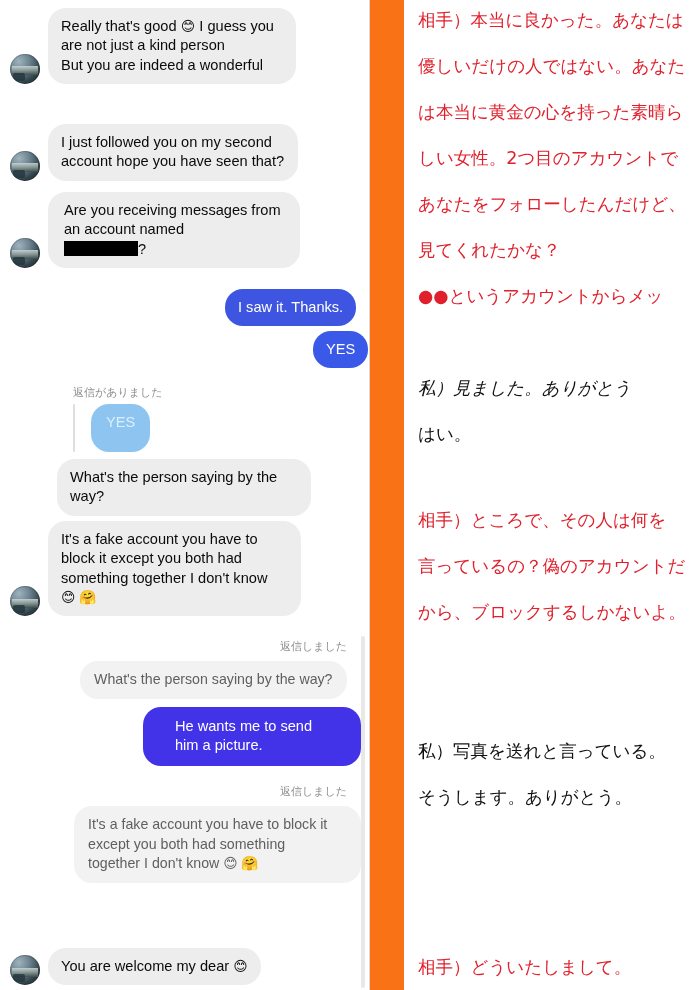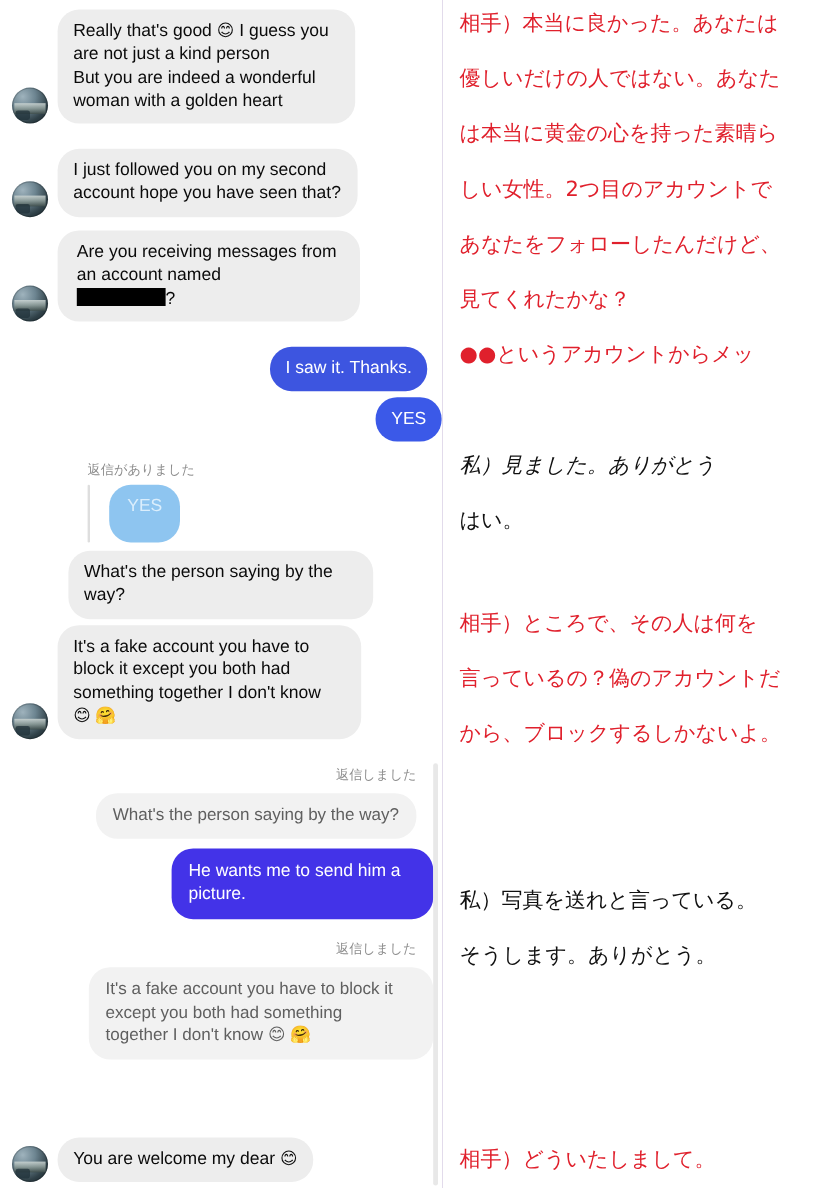--- a/index.html
+++ b/index.html
@@ -14,21 +14,22 @@
     font-family: "Liberation Sans", "DejaVu Sans", sans-serif;
     overflow: hidden;
     position: relative;
   }
 
   #page {
     width: 700px;
     height: 990px;
     position: relative;
     display: flex;
-    background: #4c1d95;
+    background: #f97316;
+    gap: 35px;
   }
 
   
   .chat-pane {
     width: 369px;
     height: 990px;
     position: relative;
     background: #ffffff;
     overflow: hidden;
     flex: 0 0 369px;
@@ -194,21 +195,20 @@
   <div class="chat-pane">
 
     <div class="row" style="left:10px; top:8px;">
       <div class="avatar"></div>
       <div class="bubble them" style="width:248px; margin-left:8px;">
         <span>Really that's good</span>
         <span class="emoji">😊</span>
         <span>I guess you</span><br>
         <span>are not just a kind person</span><br>
         <span>But you are indeed a wonderful</span><br>
-        <span>woman with a golden heart</span>
       </div>
     </div>
 
     <div class="row" style="left:10px; top:124px;">
       <div class="avatar"></div>
       <div class="bubble them" style="width:250px; margin-left:8px;">I just followed you on my second account hope you have seen that?</div>
     </div>
 
     <div class="row" style="left:10px; top:192px;">
       <div class="avatar"></div>
@@ -250,21 +250,21 @@
     </div>
 
     <div style="position:absolute; right:22px; top:636px;">
       <span class="reply-label">返信しました</span>
     </div>
     <div style="position:absolute; left:80px; top:661px;">
       <div class="bubble quoted-gray">What's the person saying by the way?</div>
     </div>
 
     <div class="row" style="left:143px; top:707px;">
-      <div class="bubble me-indigo" style="width:218px; padding:10px 14px;">He wants me to send him a picture.</div>
+      <div class="bubble me-indigo" style="width:218px; padding:10px 32px;">He wants me to send him a picture.</div>
     </div>
 
     <div style="position:absolute; right:22px; top:781px;">
       <span class="reply-label">返信しました</span>
     </div>
     <div style="position:absolute; left:74px; top:806px;">
       <div class="bubble quoted-gray" style="width:287px;">
         <span>It's a fake account you have to block it</span><br>
         <span>except you both had something</span><br>
         <span>together I don't know</span>

